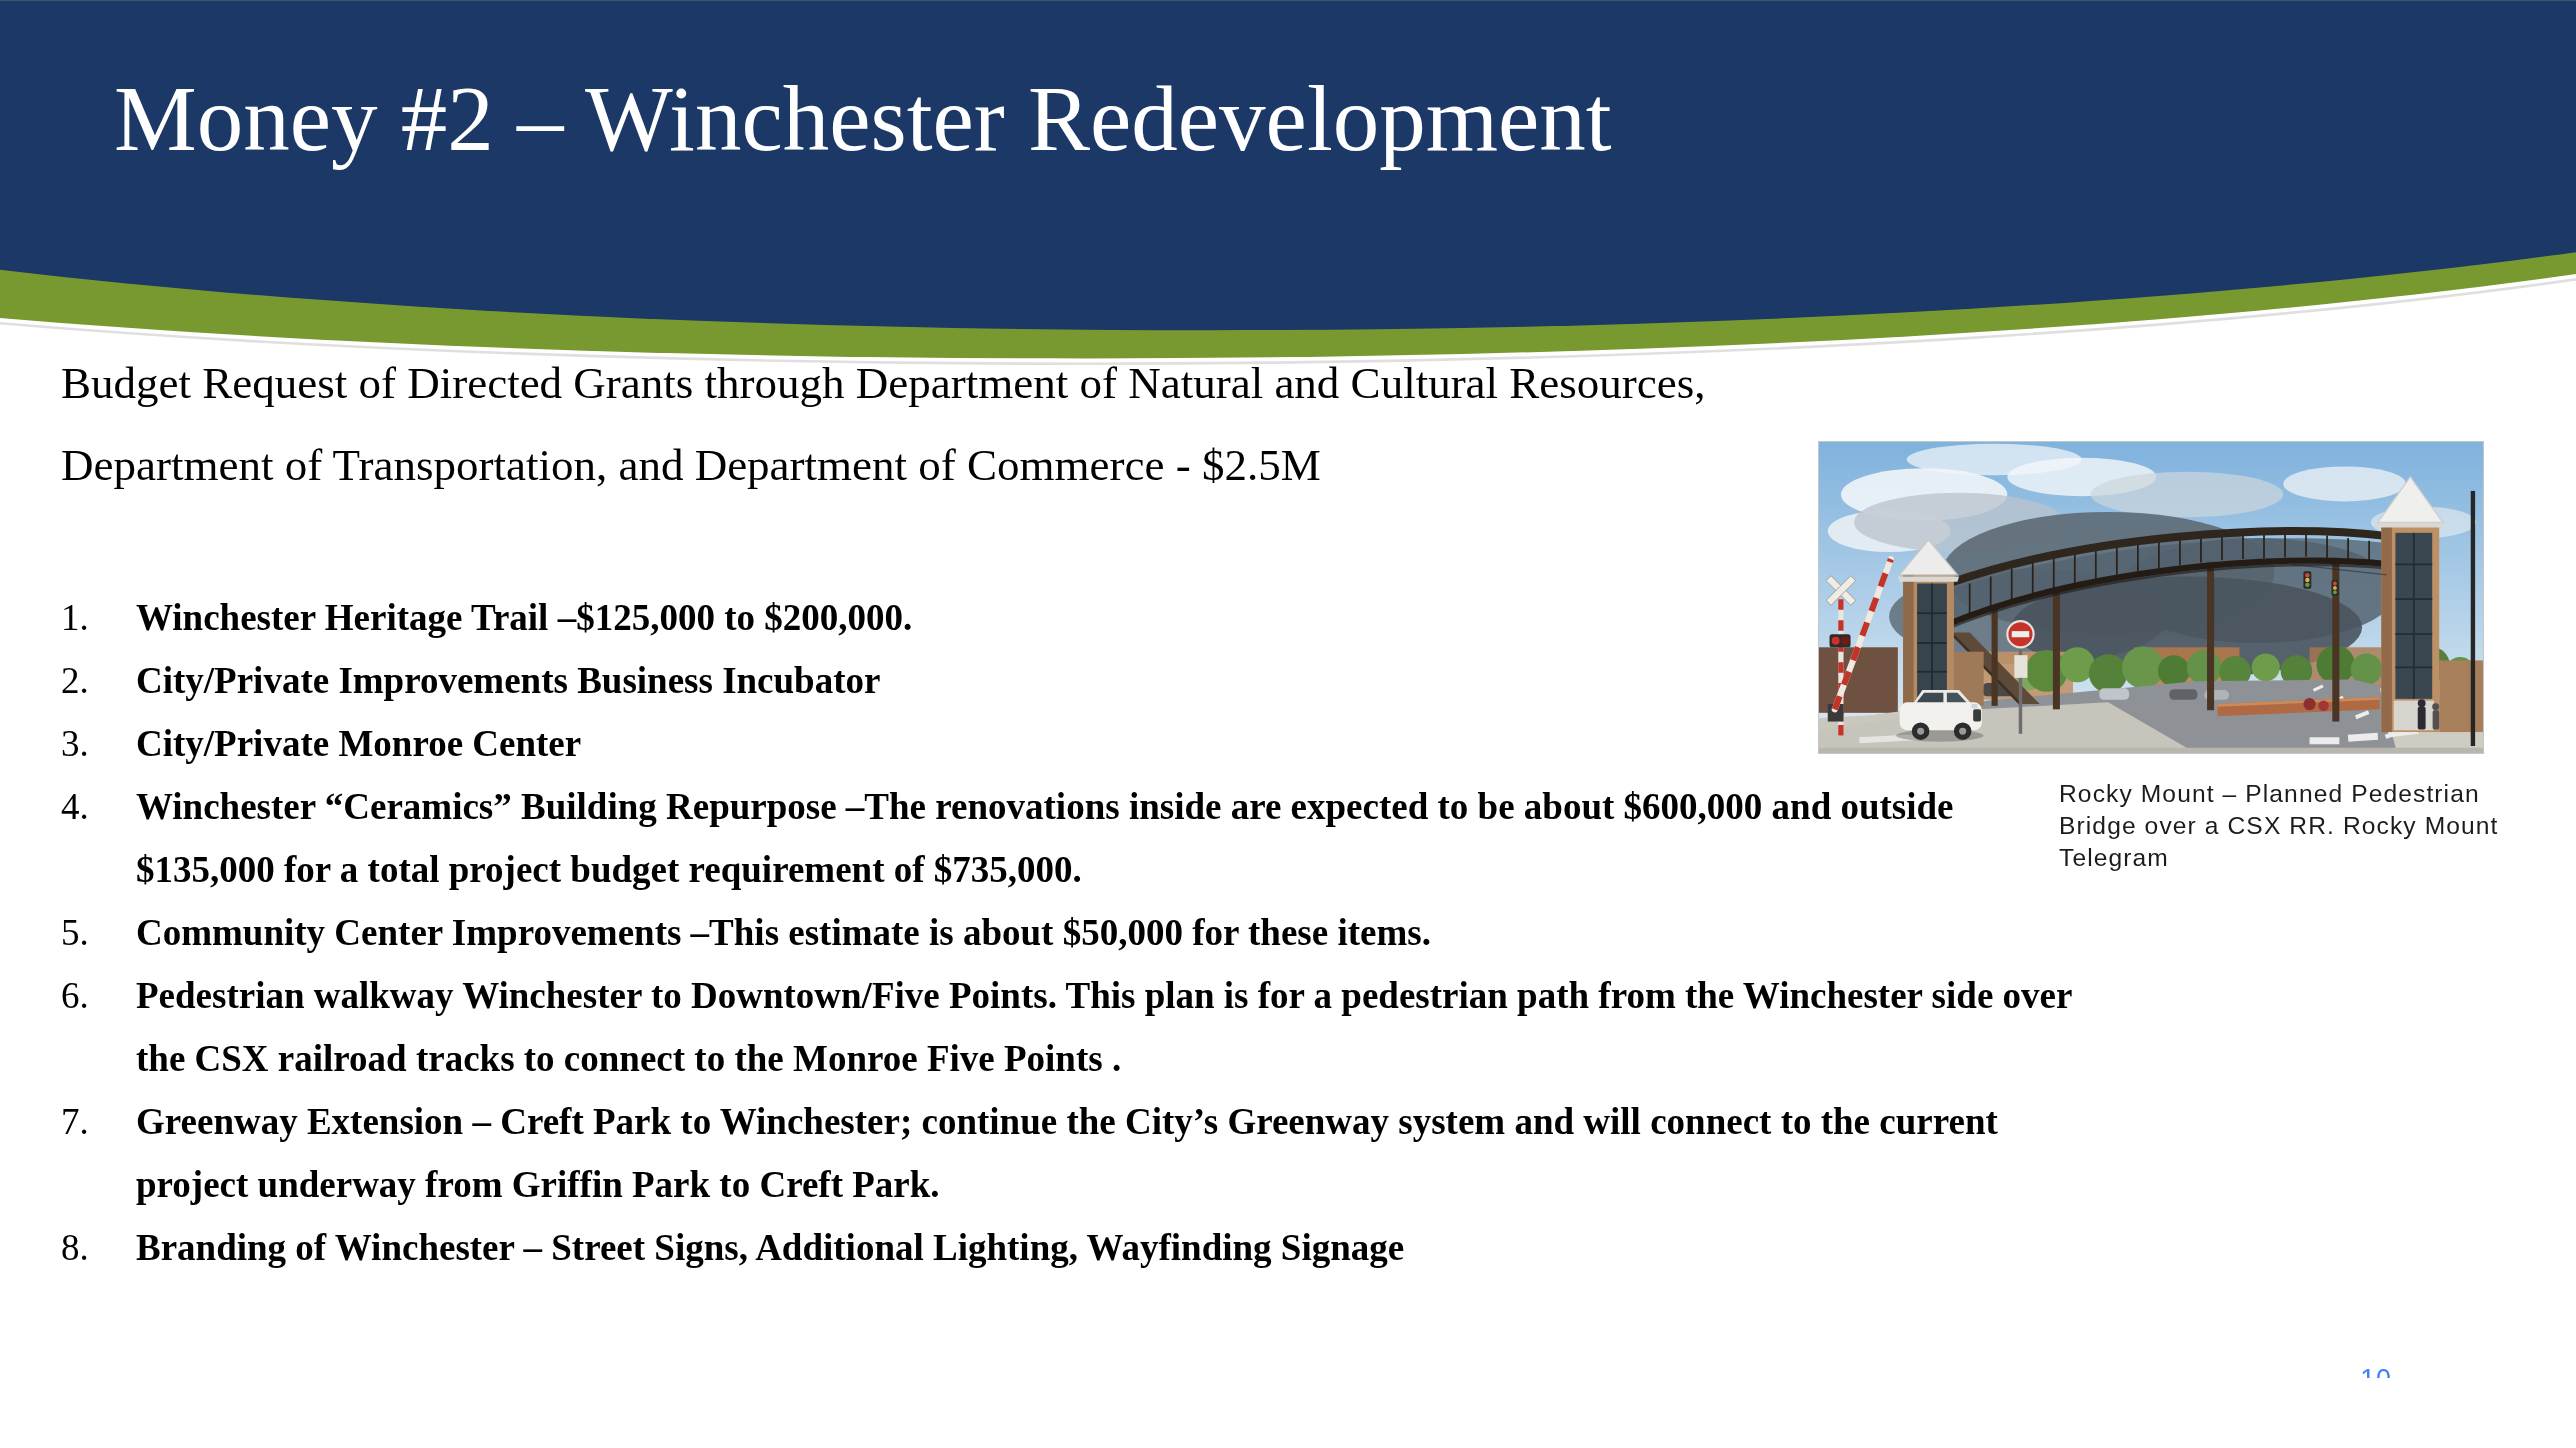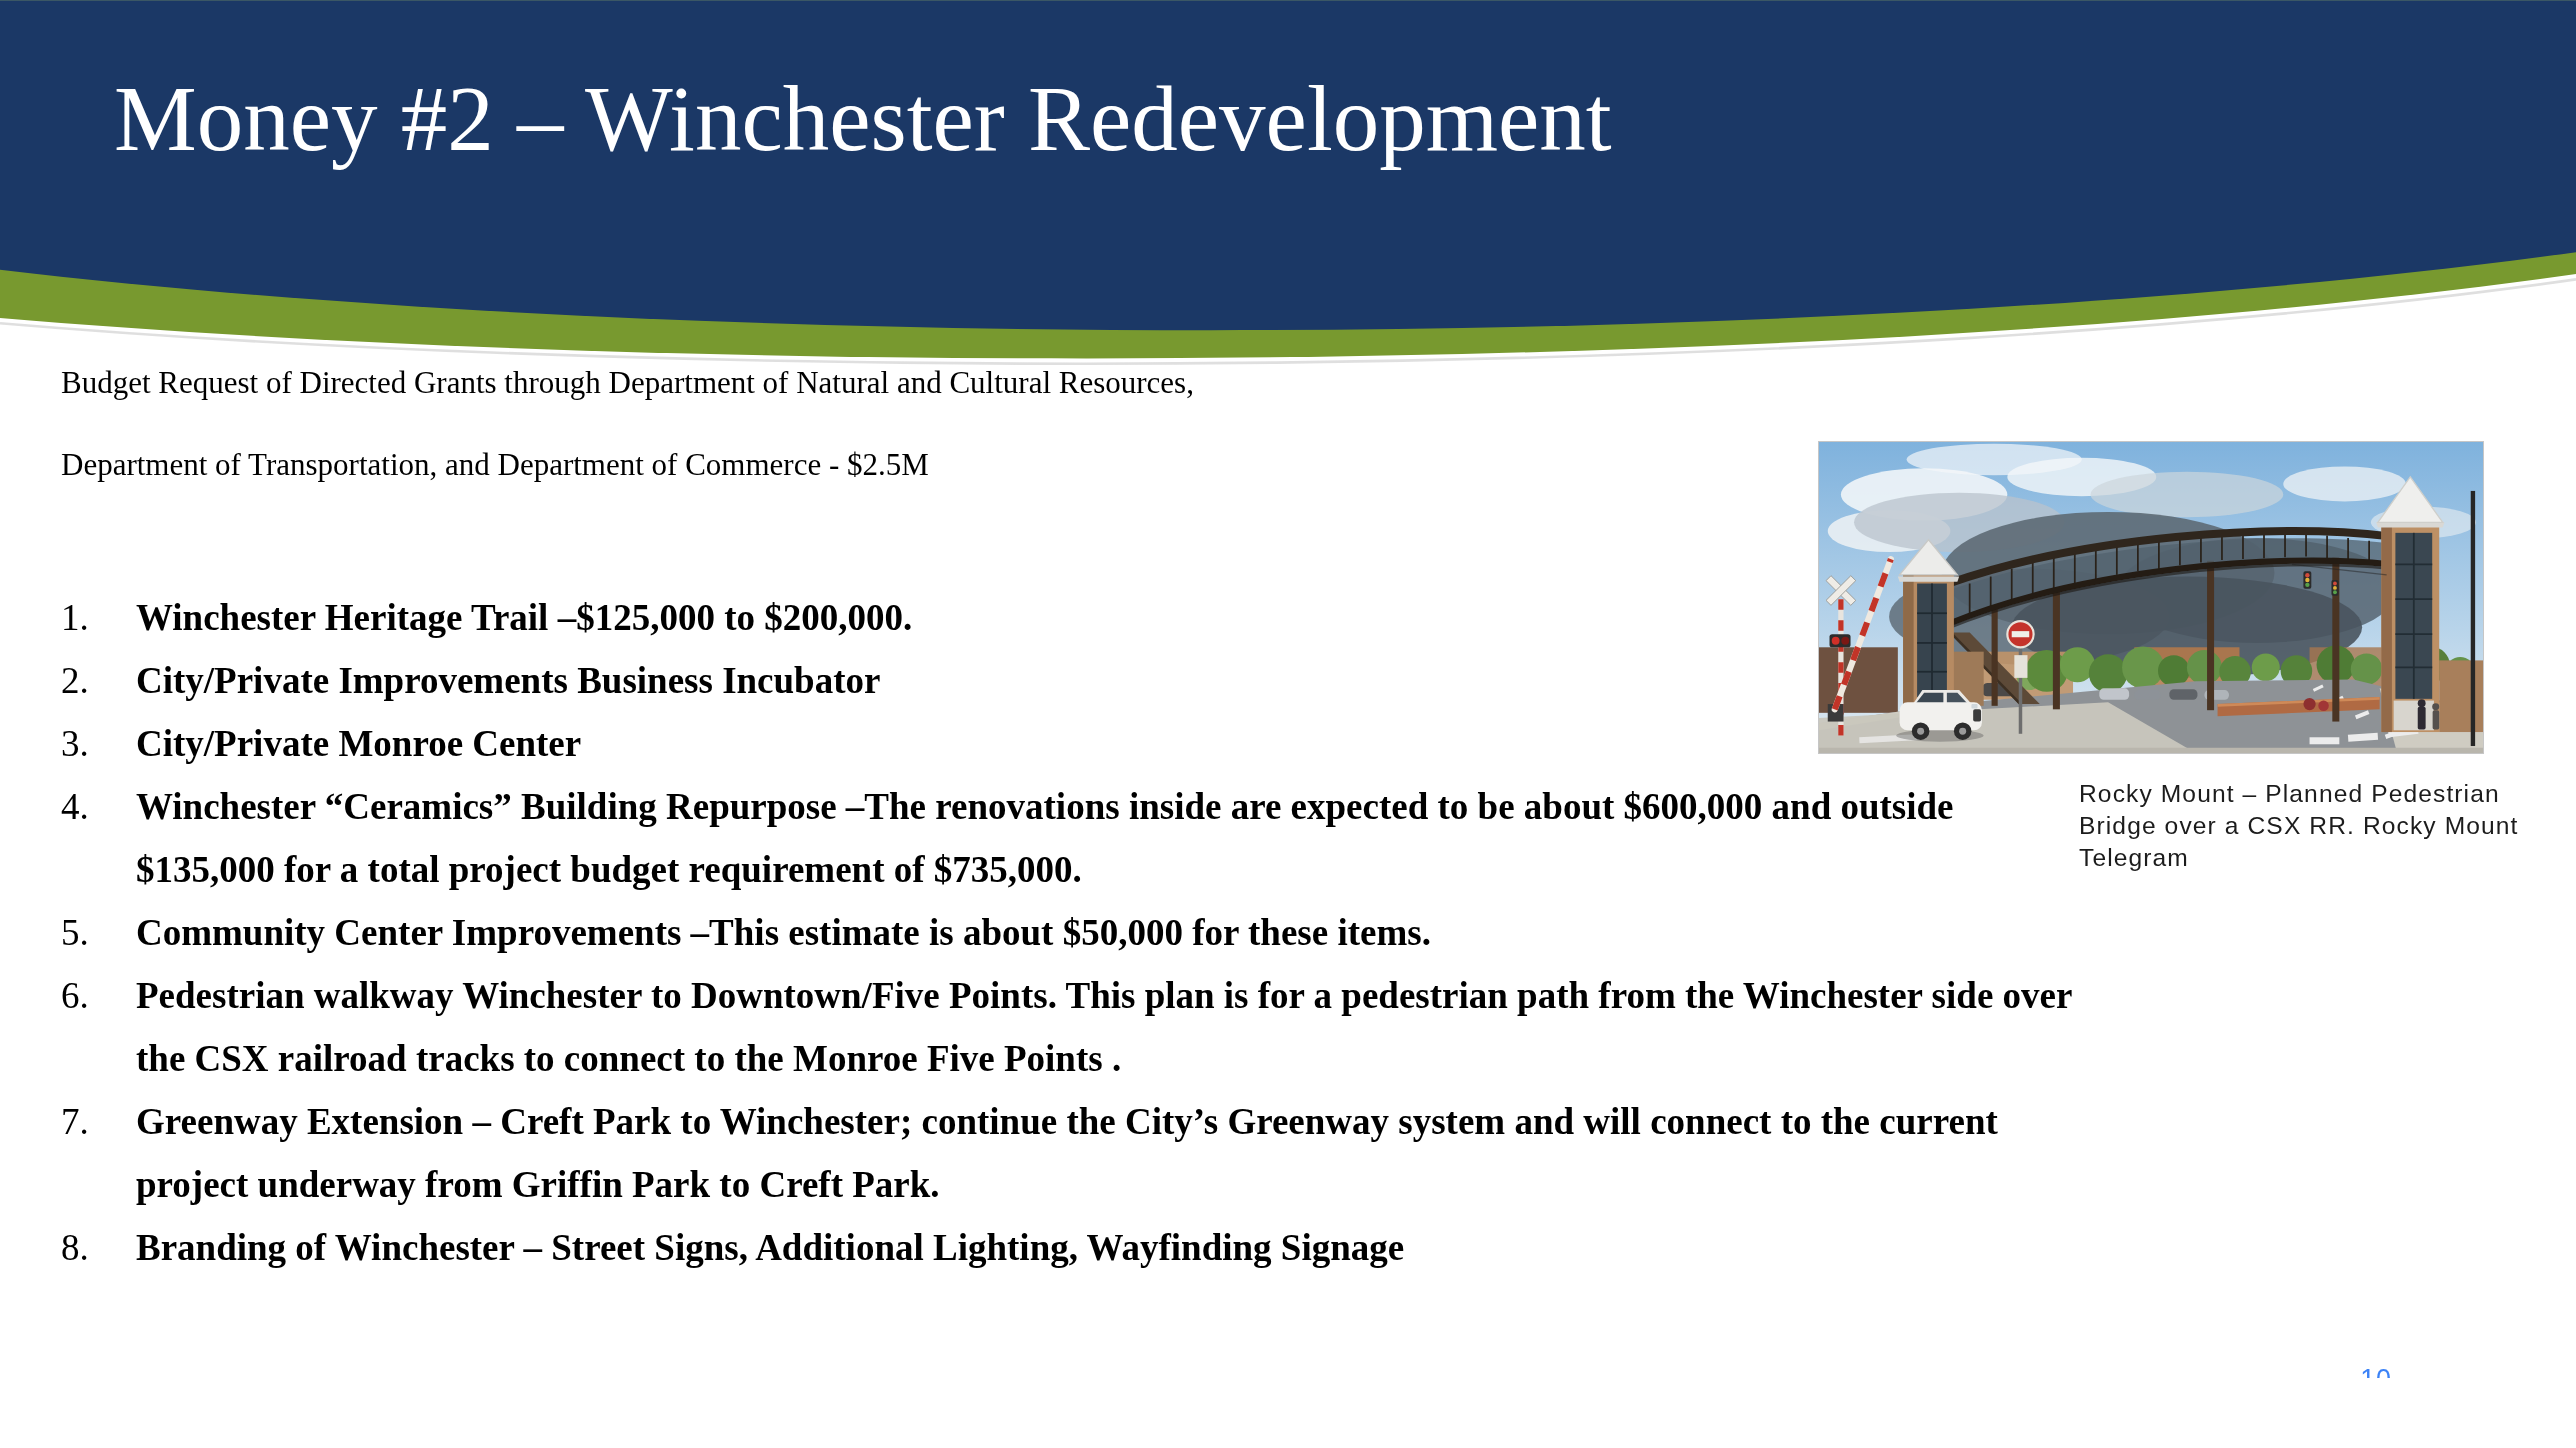--- a/index.html
+++ b/index.html
@@ -11,37 +11,37 @@
     font-family:"Liberation Serif","DejaVu Serif",serif;
   }
   #header-swoosh{position:absolute;top:0;left:0;pointer-events:none;}
   #slide-title{
     position:absolute;left:114px;top:63px;
     font-size:93px;line-height:1.2;font-weight:400;
     color:#ffffff;margin:0;white-space:nowrap;
   }
   #intro-text{
     position:absolute;left:61px;top:342px;width:2283px;
-    font-size:31px;line-height:82px;color:#000000;
+    font-size:45px;line-height:82px;color:#000000;
     white-space:pre-line;
   }
   #budget-list{
     position:absolute;left:61px;top:586px;width:2371px;
     font-size:37px;line-height:63px;color:#000000;
   }
   .list-item{display:flex;}
   .list-item .num{flex:0 0 75px;}
   .list-item .txt{white-space:pre-line;width:2300px;font-weight:bold;}
   #figure-block{position:absolute;left:1818px;top:441px;width:666px;}
   #bridge-art{display:block;width:666px;height:313px;border:1.8px solid #c6c6c6;box-sizing:border-box;}
   #figure-caption{
     position:absolute;left:2059px;top:778px;width:492px;
     font-family:"Liberation Sans","DejaVu Sans",sans-serif;
     font-size:24.6px;line-height:32px;letter-spacing:1.1px;
-    color:#1c1c1c;white-space:pre-line;margin-left:20px;
+    color:#1c1c1c;white-space:pre-line;
   }
   #footer-office{
     position:absolute;left:0;top:1364px;width:2576px;
     text-align:center;
     font-family:"Liberation Sans","DejaVu Sans",sans-serif;
     font-size:27px;letter-spacing:1.8px;color:#a9a9a9;
   }
   #footer-page{
     position:absolute;right:184px;top:1364px;
     font-family:"Liberation Sans","DejaVu Sans",sans-serif;

